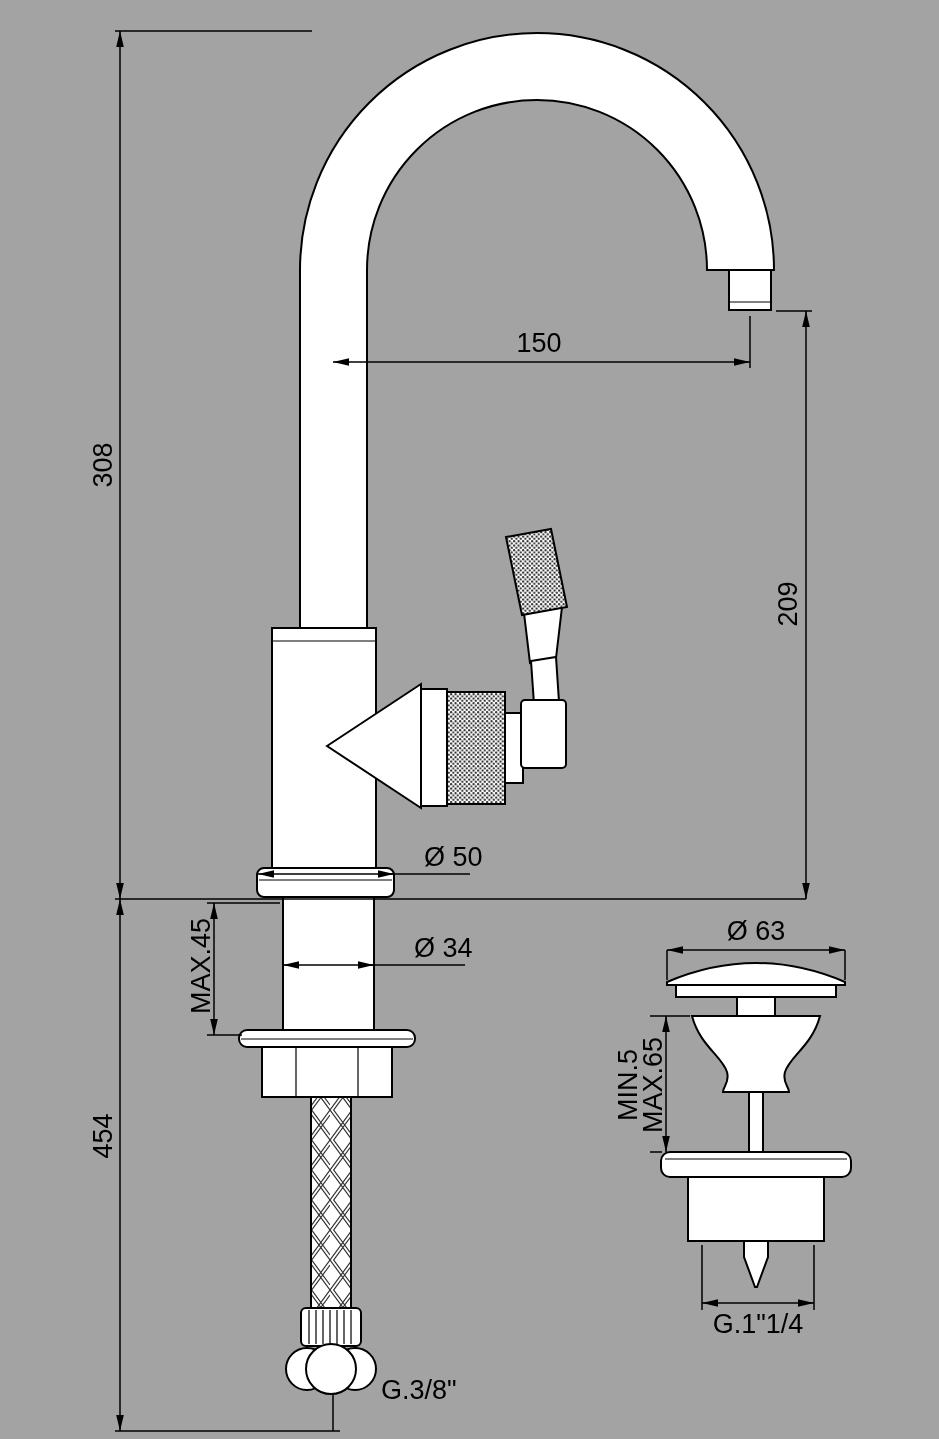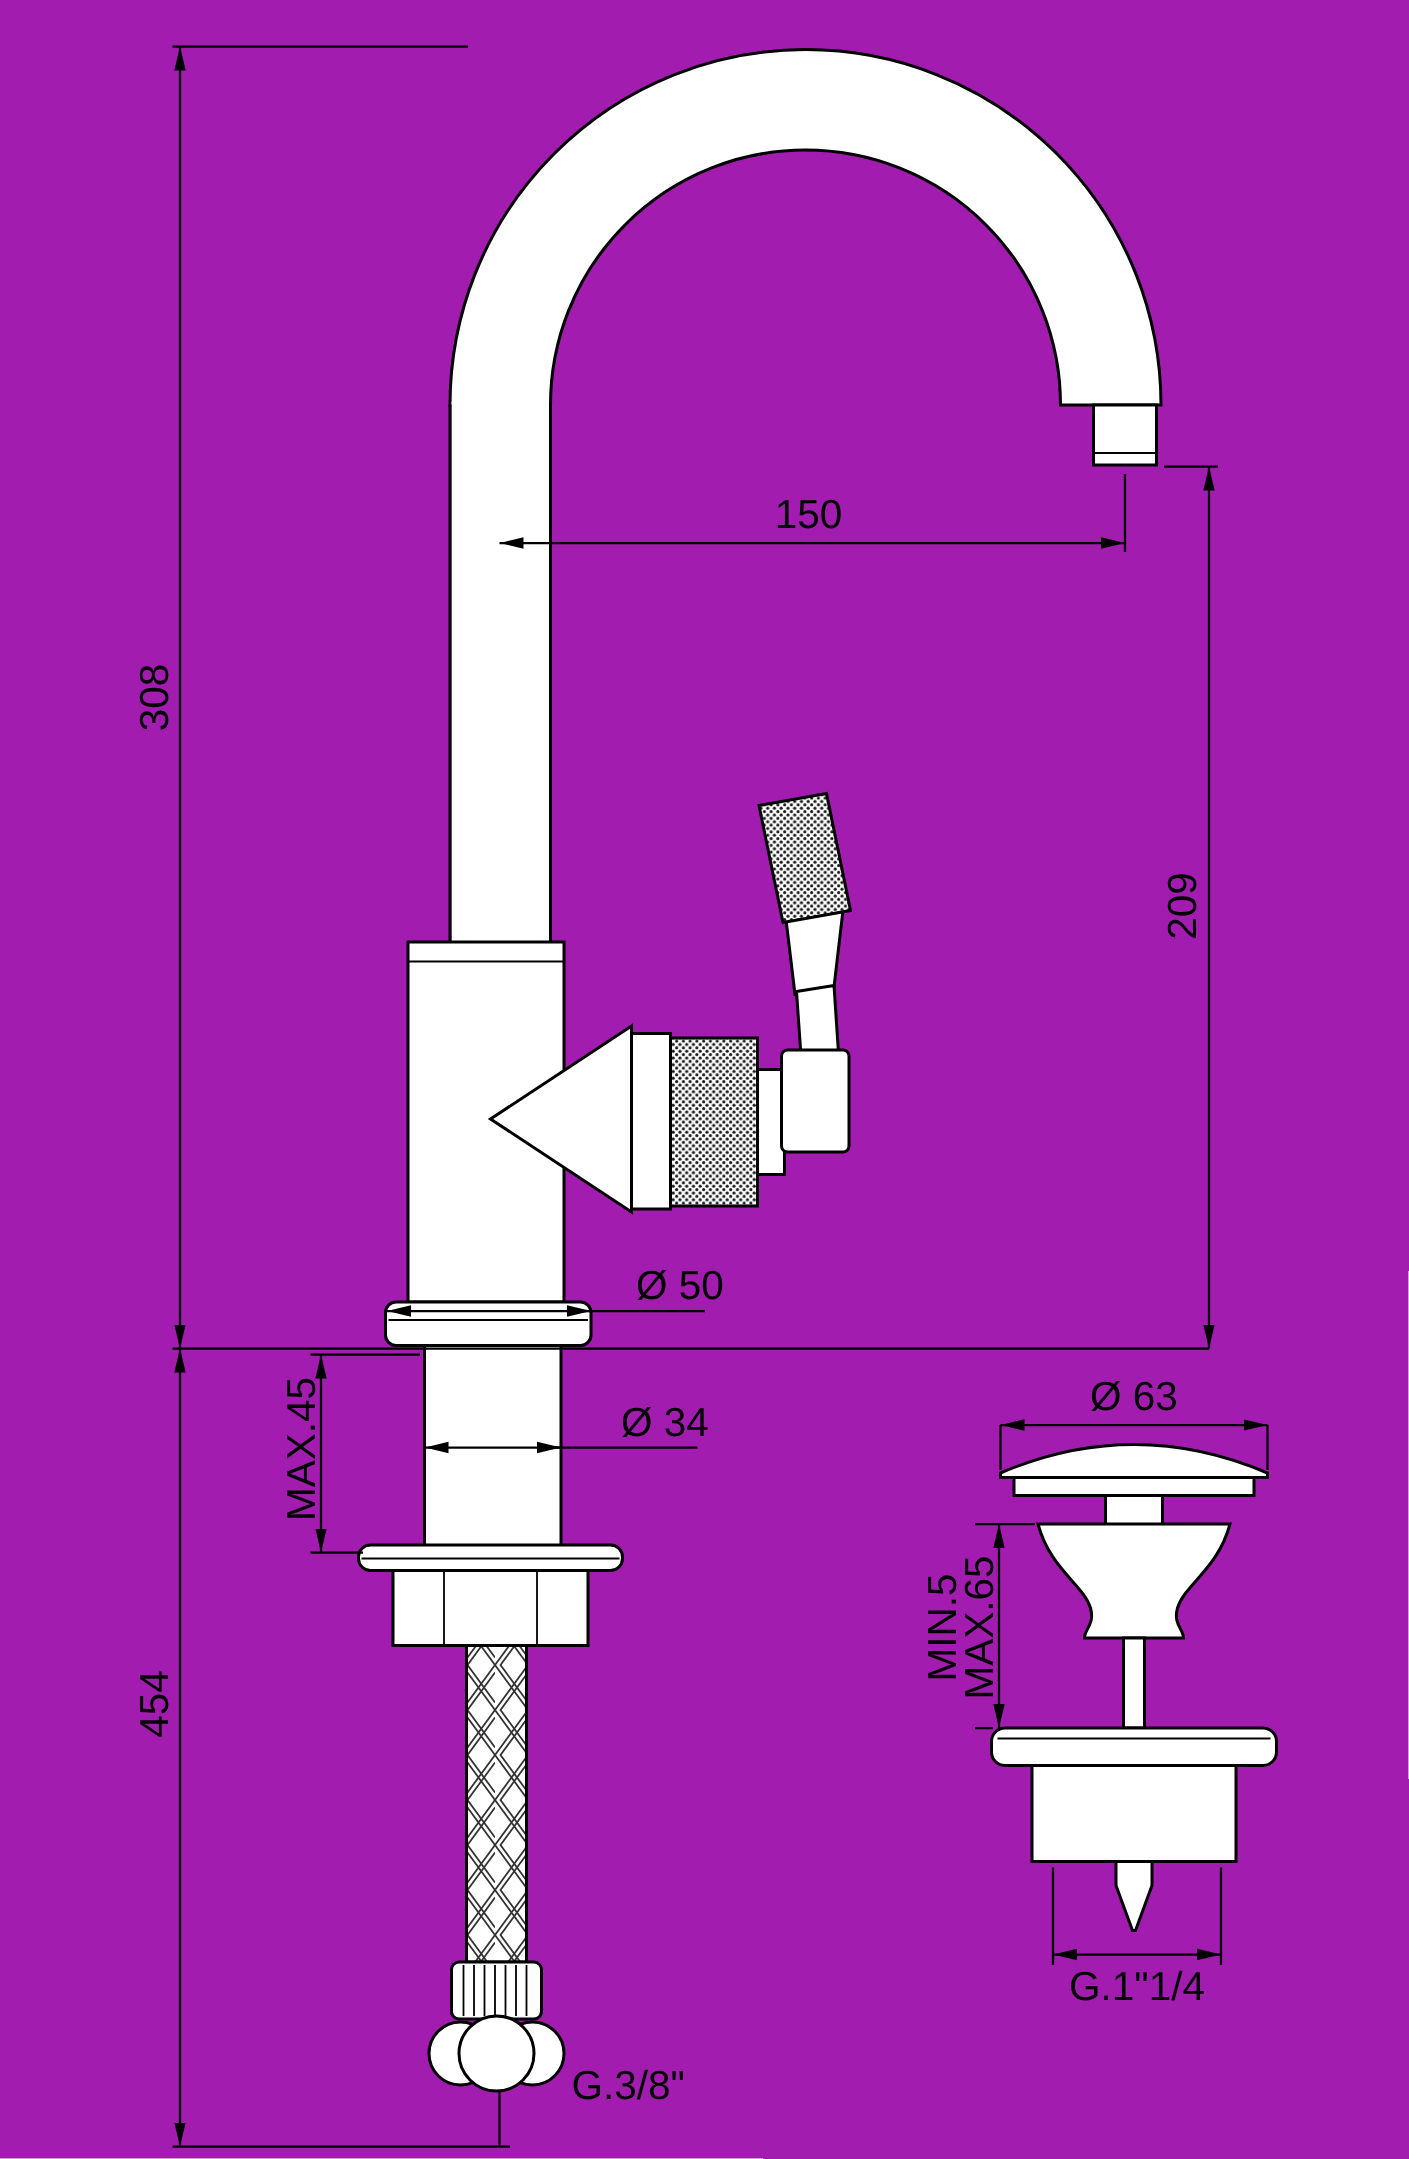--- a/index.html
+++ b/index.html
@@ -1,16 +1,16 @@
 <!DOCTYPE html>
 <html><head>
 <meta charset="utf-8">
 <style>
   html,body{margin:0;padding:0;background:#ffffff;}
-  .sheet{width:939px;height:1439px;background:#a21caf;position:relative;overflow:hidden;}
+  .sheet{width:939px;height:1439px;background:#a3a3a3;position:relative;overflow:hidden;}
   svg{display:block;}
   svg text{font-family:"Liberation Sans","DejaVu Sans",sans-serif;font-size:27px;fill:#000;}
   .dim{stroke:#000;stroke-width:1.5;fill:none;}
   .outline{stroke:#000;stroke-width:2;fill:#ffffff;}
   .nofill{stroke:#000;stroke-width:2;fill:none;}
   .thin{stroke:#000;stroke-width:1.2;fill:none;}
   .mask{fill:#ffffff;stroke:none;}
   .dark{stroke:#000;stroke-width:2;fill:url(#knurl);}
   .braided{stroke:#000;stroke-width:2;fill:url(#braid);}
 </style>

